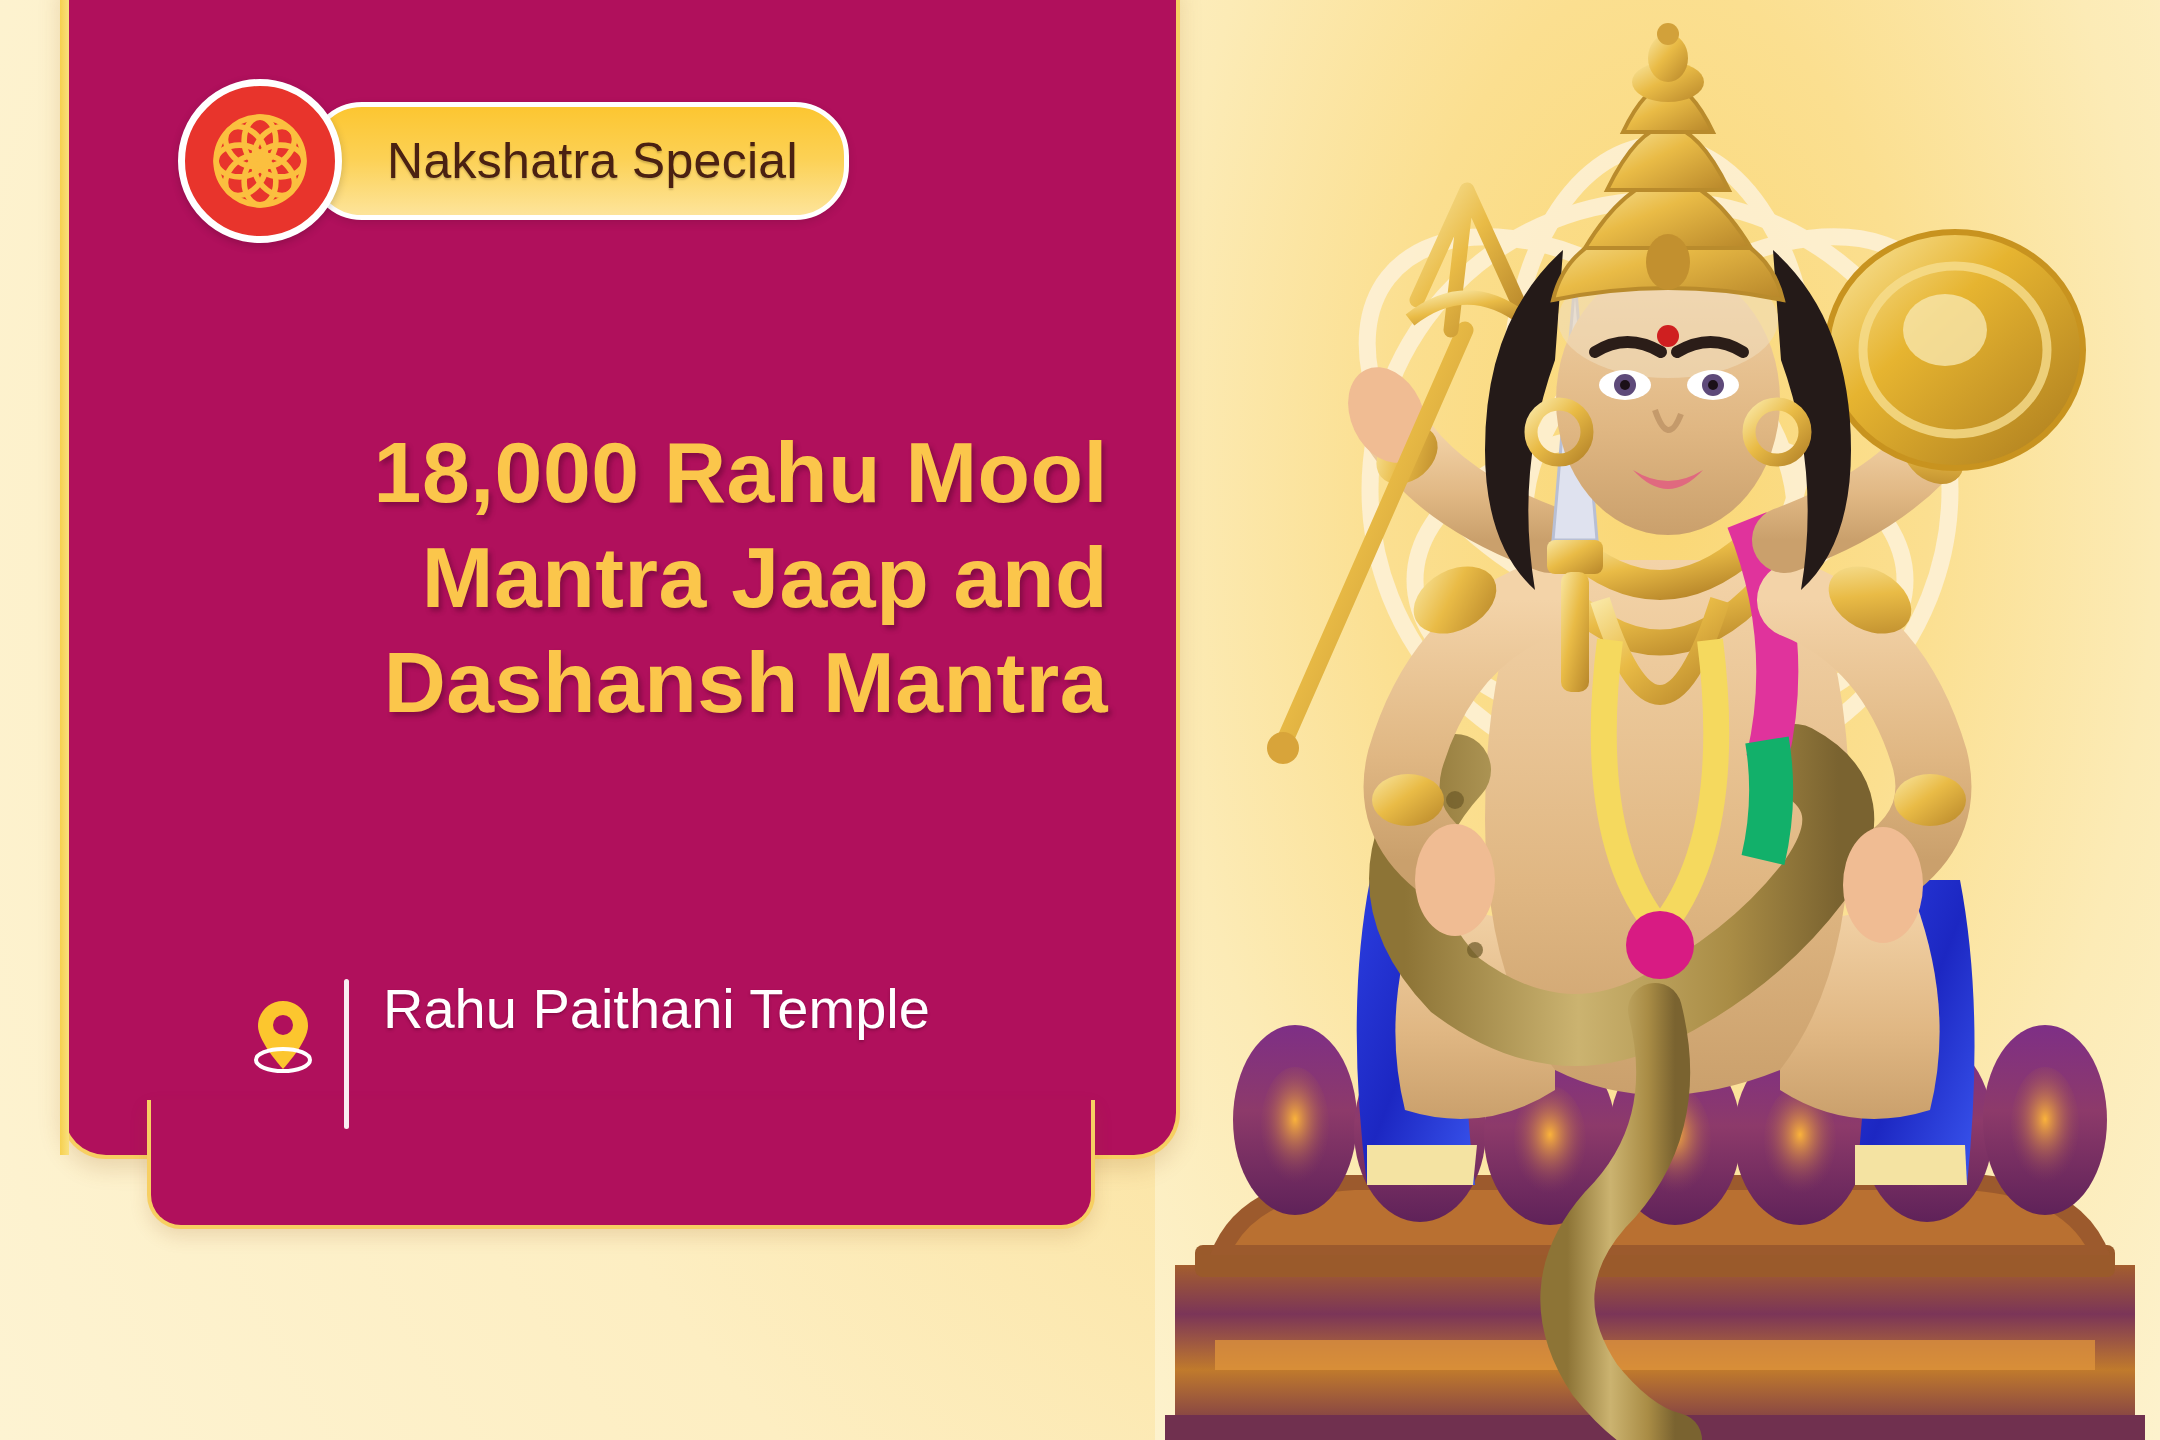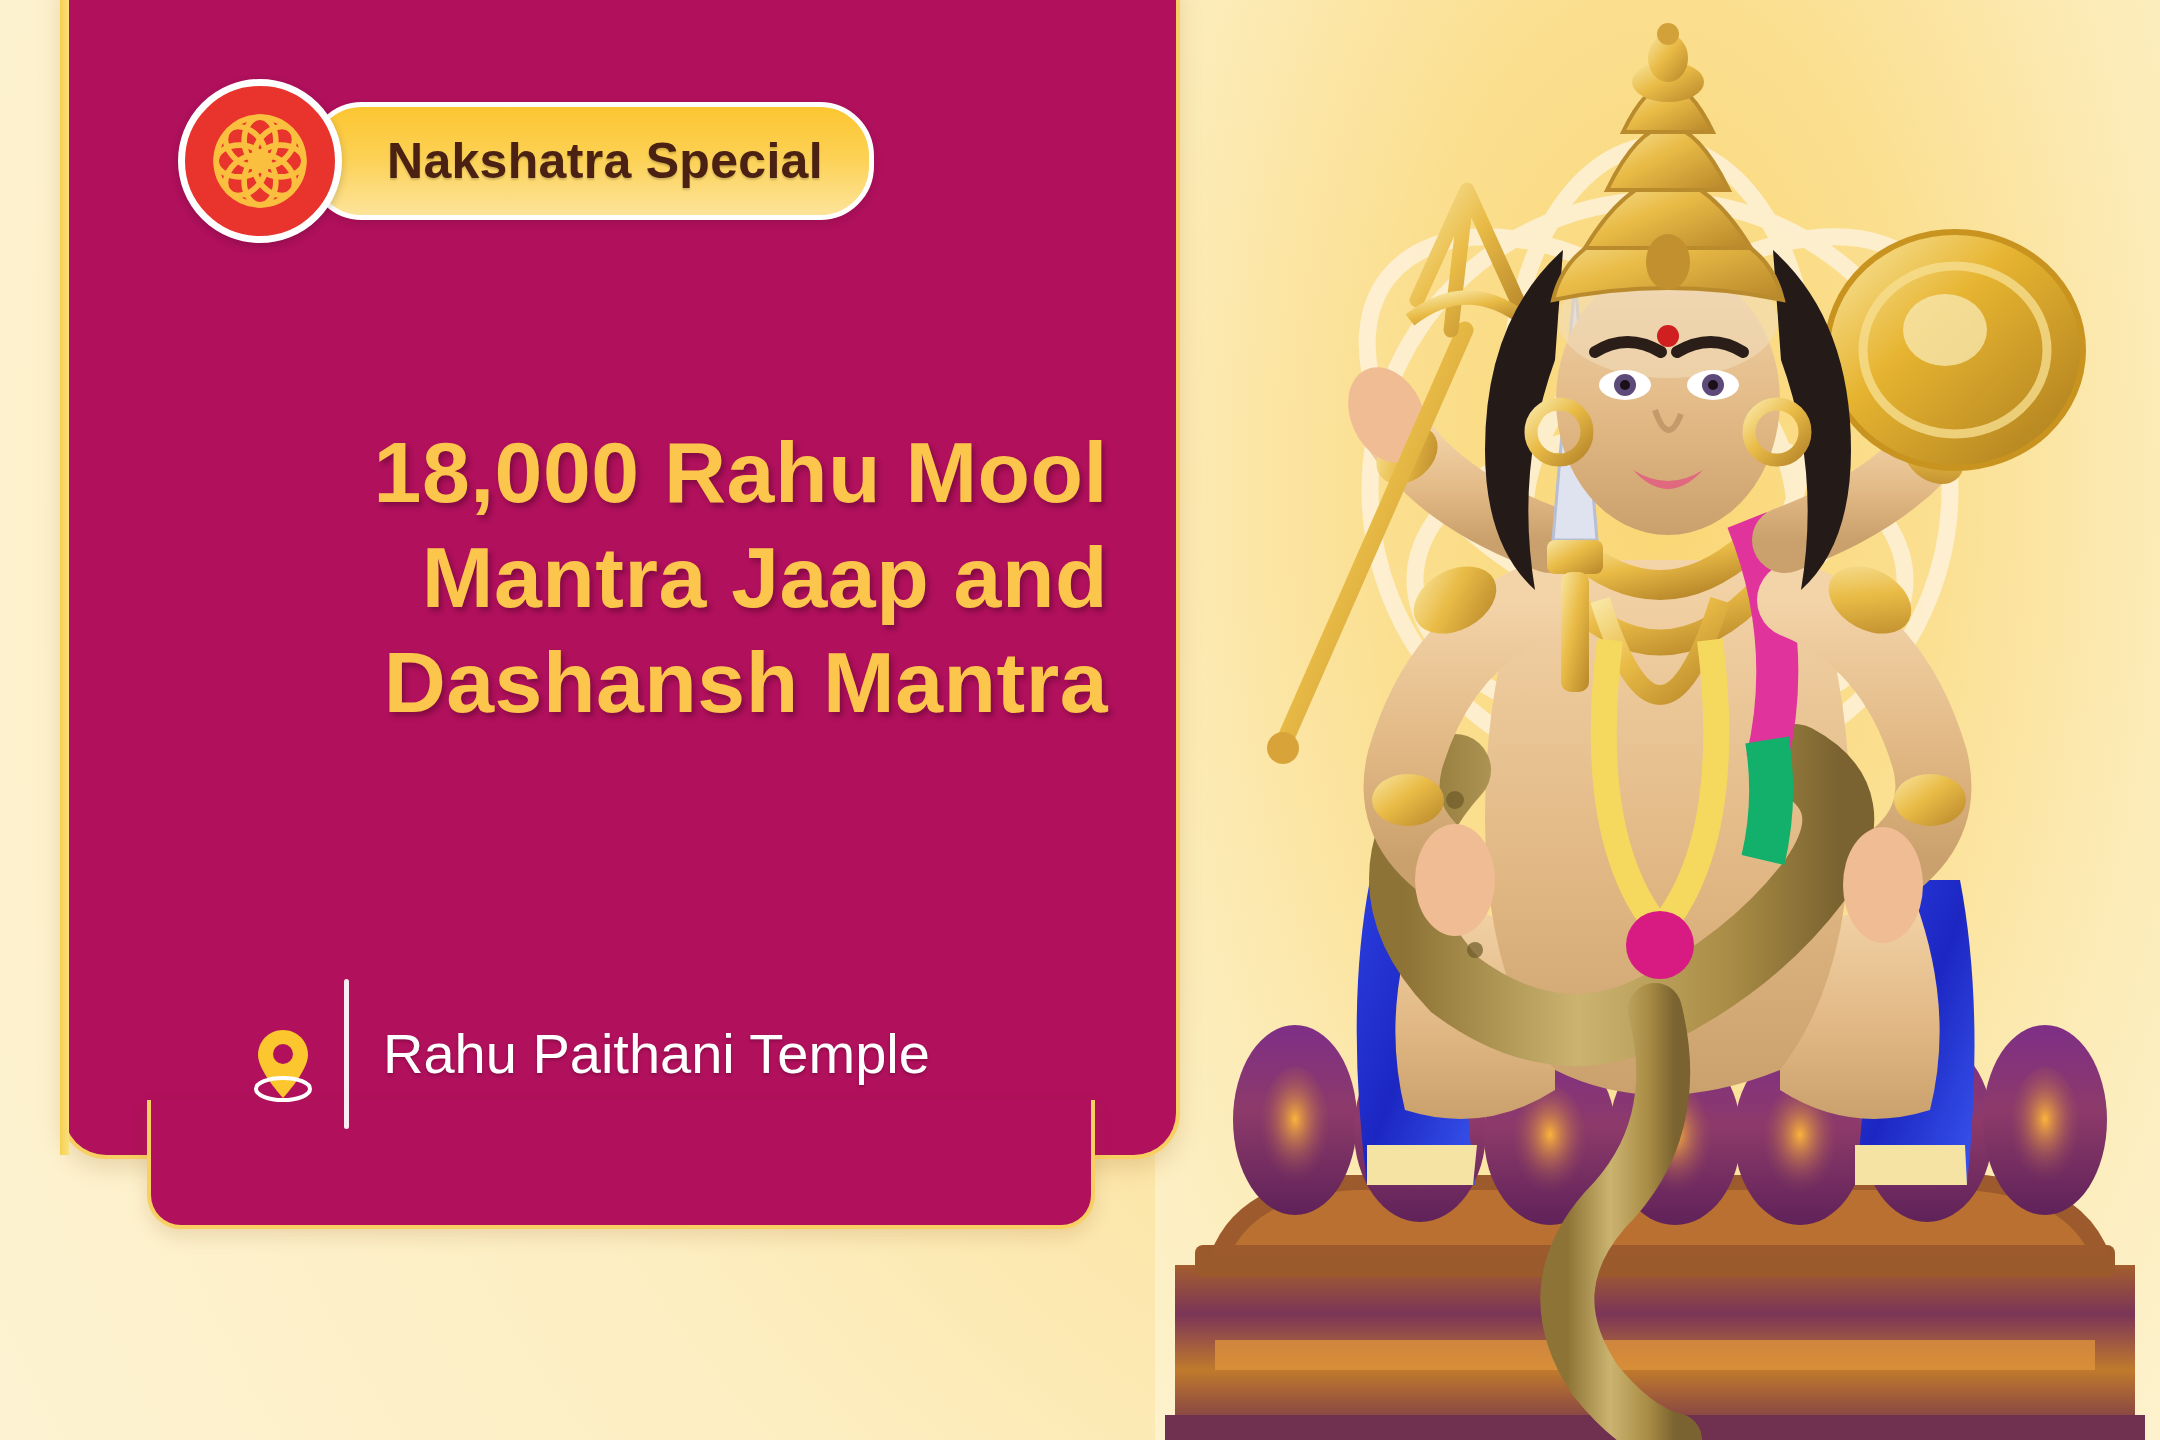--- a/index.html
+++ b/index.html
@@ -53,35 +53,35 @@
     box-shadow:0 3px 9px rgba(0,0,0,.18);
   }
   .badge-pill{
     position:relative;margin-left:-34px;height:108px;
     padding:0 46px 0 74px;display:flex;align-items:center;
     background:linear-gradient(180deg,#fcc631 0%,#fcd155 48%,#fde49a 100%);
     border-radius:54px;border:5px solid #ffffff;
     box-shadow:0 3px 9px rgba(0,0,0,.12);
   }
   .badge-text{
-    font-size:50px;font-weight:700;color:#4a2112;letter-spacing:.3px;white-space:nowrap;
+    font-size:50px;font-weight:400;color:#4a2112;letter-spacing:.3px;white-space:nowrap;
     text-shadow:0 2px 2px rgba(0,0,0,.18);
   }
   
   .headline{
     position:absolute;left:178px;top:420px;width:930px;
     font-size:86px;line-height:1.22;font-weight:700;color:#fbc64b;
     letter-spacing:.5px;
     text-shadow:3px 4px 5px rgba(80,5,40,.45);
     text-align:right;
   }
   .headline .hl-line{display:block;}
   
   .location{
-    position:absolute;left:252px;top:975px;display:flex;align-items:center;gap:0;
+    position:absolute;left:252px;top:975px;display:flex;align-items:flex-start;gap:0;
   }
   .pin-icon{width:62px;height:78px;margin-top:22px;flex:0 0 auto;}
   .loc-divider{
     width:5px;background:#ffffff;opacity:.92;margin:4px 34px 4px 30px;
     height:150px;border-radius:3px;flex:0 0 auto;
   }
   .loc-text{
     font-size:56px;line-height:1.2;font-weight:400;color:#ffffff;white-space:nowrap;
     text-shadow:0 2px 3px rgba(70,3,35,.35);
   }

